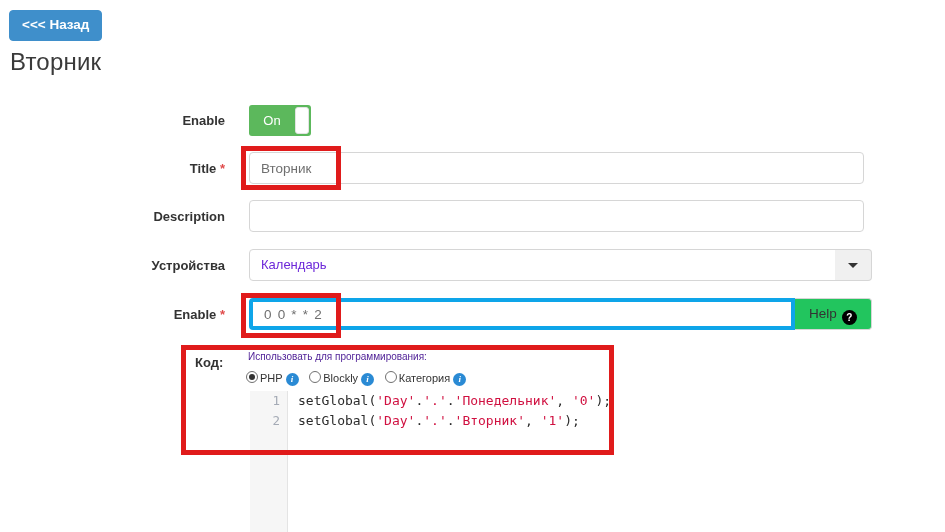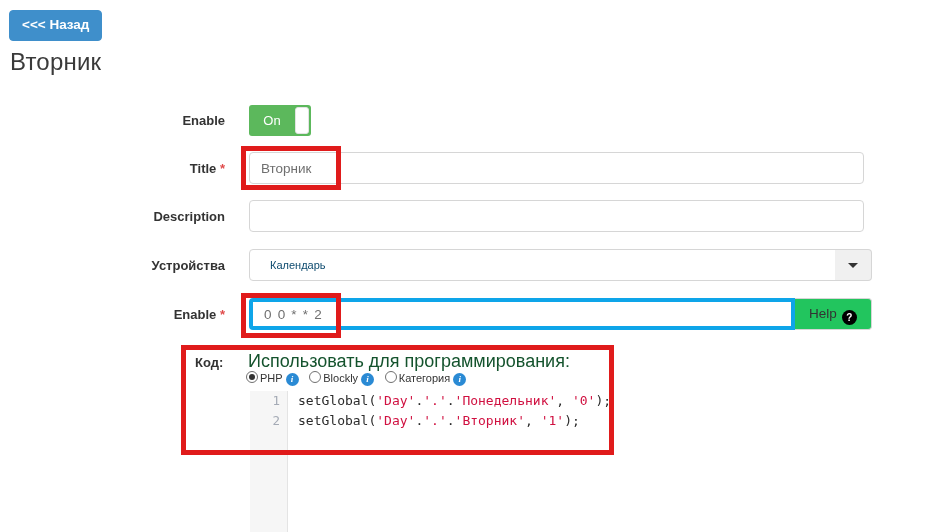--- a/index.html
+++ b/index.html
@@ -140,24 +140,24 @@
   }
   .select-box {
     position: absolute;
     left: 0; top: 0;
     width: 587px;
     height: 32px;
     box-sizing: border-box;
     border: 1px solid #d6d6d6;
     border-radius: 4px 0 0 4px;
     background: #ffffff;
-    padding: 0 20px;
+    padding: 0 11px;
     line-height: 30px;
-    font-size: 11px;
-    color: #0c4a6e;
+    font-size: 13px;
+    color: #6d28d9;
     white-space: nowrap;
     overflow: hidden;
     cursor: pointer;
   }
   .select-arrow-btn {
     position: absolute;
     right: 0; top: 0;
     width: 37px;
     height: 32px;
     box-sizing: border-box;
@@ -241,22 +241,22 @@
     left: 9px;
     top: 6px;
     font-weight: bold;
     font-size: 13px;
     color: #333333;
   }
   .code-hint {
     position: absolute;
     left: 62px;
     top: 2px;
-    font-size: 18px;
-    color: #14532d;
+    font-size: 10px;
+    color: #4c1d95;
     white-space: nowrap;
   }
   .radio-row {
     position: absolute;
     left: 60px;
     top: 20px;
     height: 18px;
     white-space: nowrap;
   }
   .radio-item {

